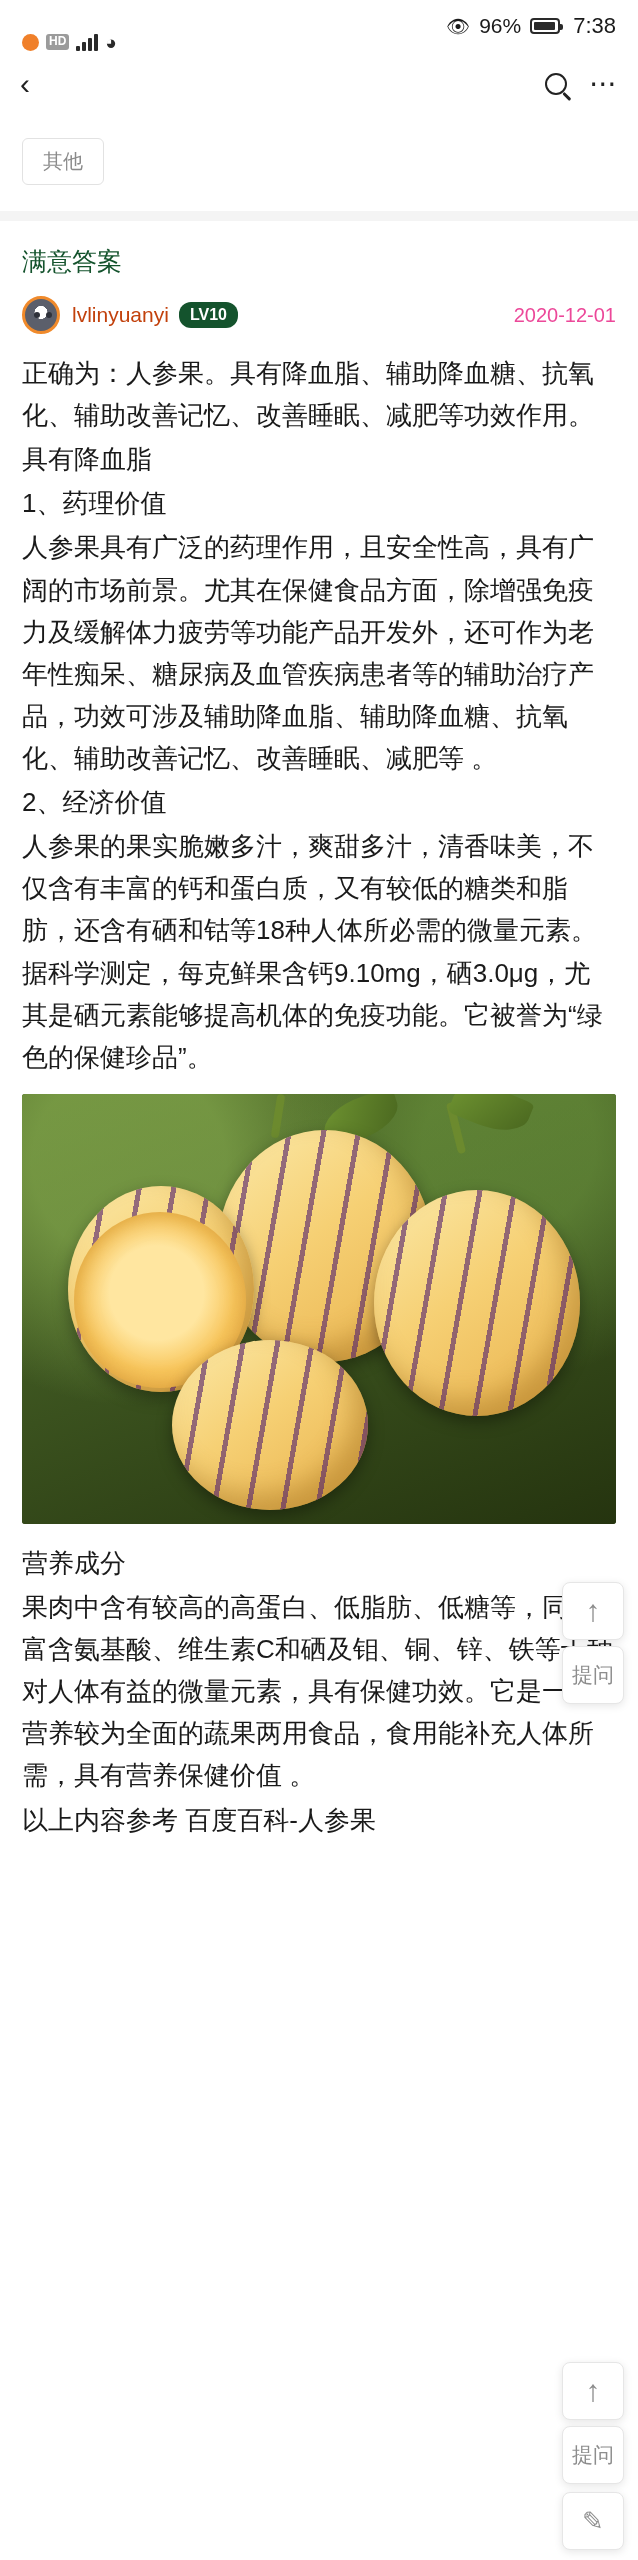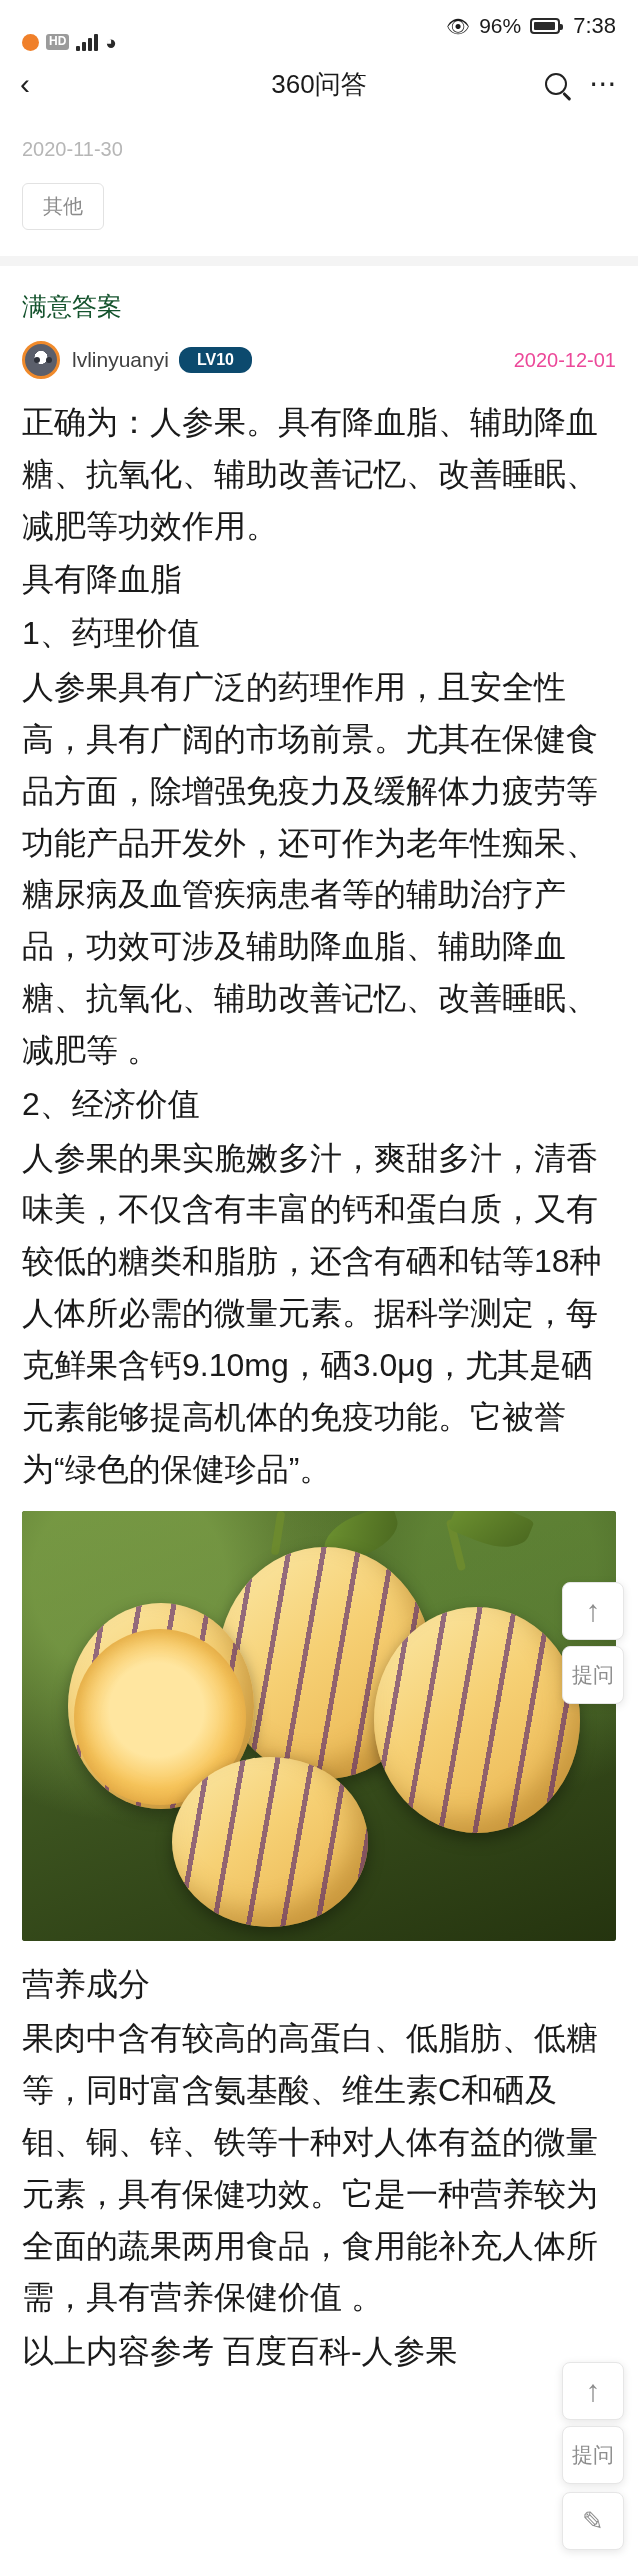--- a/index.html
+++ b/index.html
@@ -141,41 +141,41 @@
     flex: none;
   }
   .avatar::before{
     content:"";
     position:absolute; left:9px; top:13px;
     width:6px;height:6px;border-radius:50%;background:#2e313a;
     box-shadow: 12px 0 0 0 #2e313a;
   }
   .uname {
     font-size: 21px;
-    color:#404040;
+    color:#c2410c;
     margin-left: 12px;
   }
   .lv {
     margin-left: 10px;
-    background:#0c4a6e;
+    background:#14532d;
     color:#fff;
     font-size:16px;
     font-weight:bold;
     border-radius: 12px;
-    padding: 3px 18px;
+    padding: 3px 11px;
     line-height:1.2;
   }
   .ans-date {
     margin-left:auto;
     font-size: 20px;
     color:#ec4899;
   }
 
   .body-text {
-    font-size: 32px;
+    font-size: 26px;
     line-height: 1.62;
     color:#1a1a1a;
     padding: 0 22px;
     margin-top: 18px;
     white-space: pre-wrap;
     word-break: break-all;
   }
   .body-text.sub { margin-top: 2px; }
 
   .photo {
@@ -282,29 +282,27 @@
     <span class="sb-pct">96%</span>
     <span class="battery">
         <i></i>
       </span>
     <span class="sb-time">7:38</span>
   </div>
 </div>
 
 <div class="navbar">
   <span class="nav-back">‹</span>
-  <span class="nav-title">360问答</span>
   <span class="nav-right">
     <span class="mag"></span>
     <span class="dots">⋯</span>
   </span>
 </div>
 
 <div class="content">
-  <div class="q-date">2020-11-30</div>
   <div class="tag">其他</div>
 </div>
 
 <div class="divider"></div>
 
 <div class="ans-head">满意答案</div>
 
 <div class="user-row">
   <span class="avatar"></span>
   <span class="uname">lvlinyuanyi</span>

